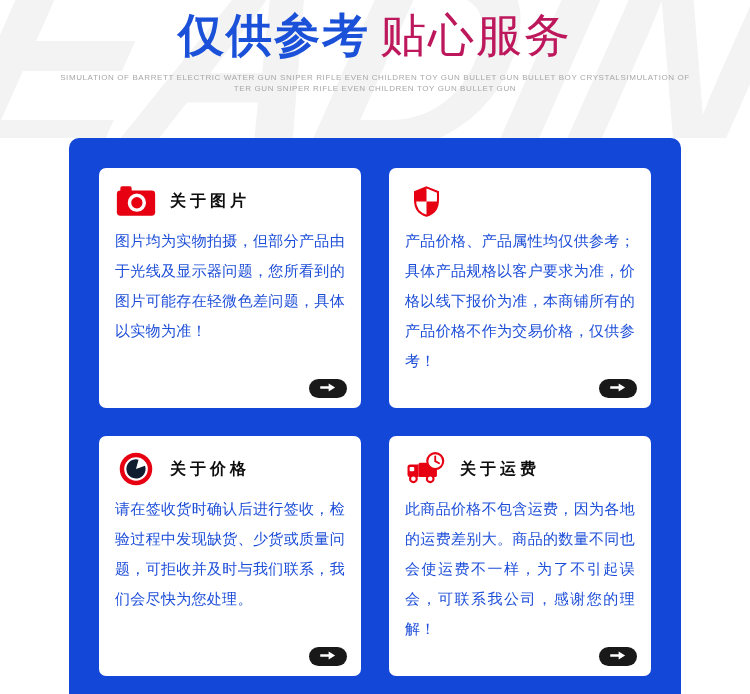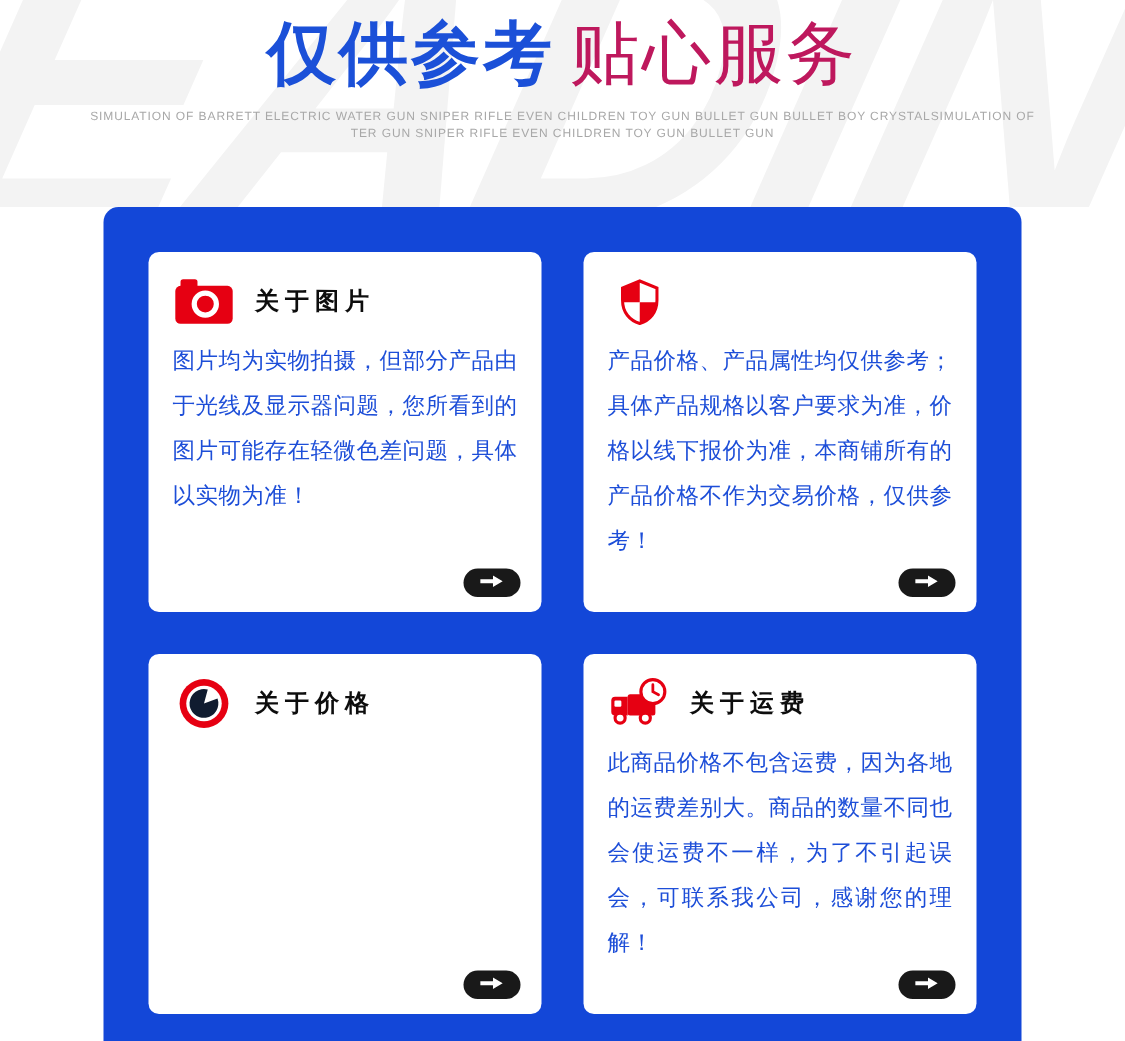--- a/index.html
+++ b/index.html
@@ -113,20 +113,21 @@
       <div class="card-head">
         <span class="card-icon">
           <svg width="34" height="34" viewBox="0 0 46 46">
             <circle cx="23" cy="23" r="22" fill="#e60012"></circle>
             <circle cx="23" cy="23" r="16" fill="#ffffff"></circle>
             <path d="M23 23 L35.2 18.6 A13 13 0 1 1 26.4 10.4 Z" fill="#101c30"></path>
           </svg>
         </span>
         <h2 class="card-title">关于价格</h2>
       </div>
+      <p class="card-body">请在签收货时确认后进行签收，检验过程中发现缺货、少货或质量问题，可拒收并及时与我们联系，我们会尽快为您处理。</p>
       <button class="arrow-btn">
         <span>
           <svg width="22" height="13" viewBox="0 0 34 18">
               <path d="M5 7 h13 v-4 l10 6 -10 6 v-4 h-13 z" fill="#ffffff"></path>
             </svg>
         </span>
       </button>
     </article>
 
     <article class="card">

